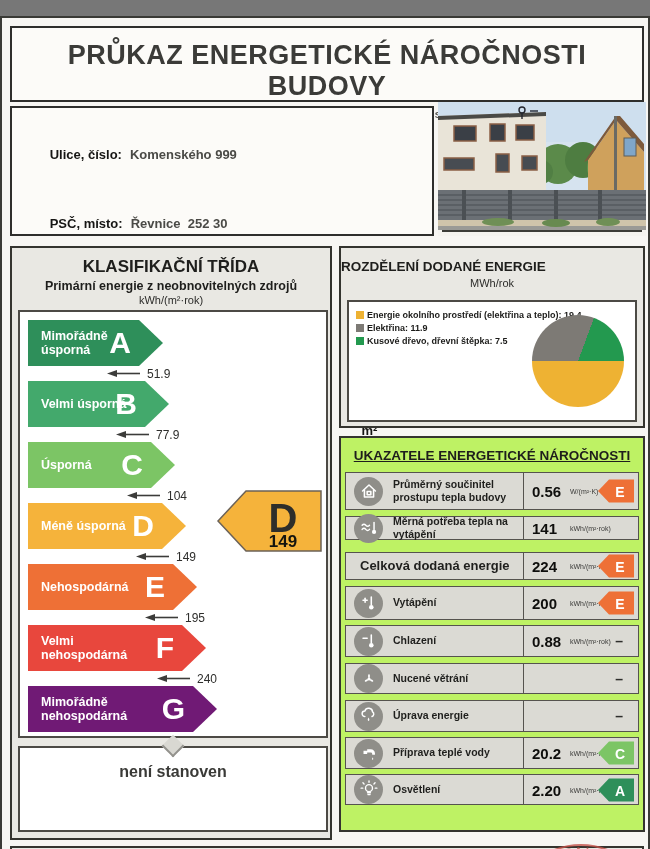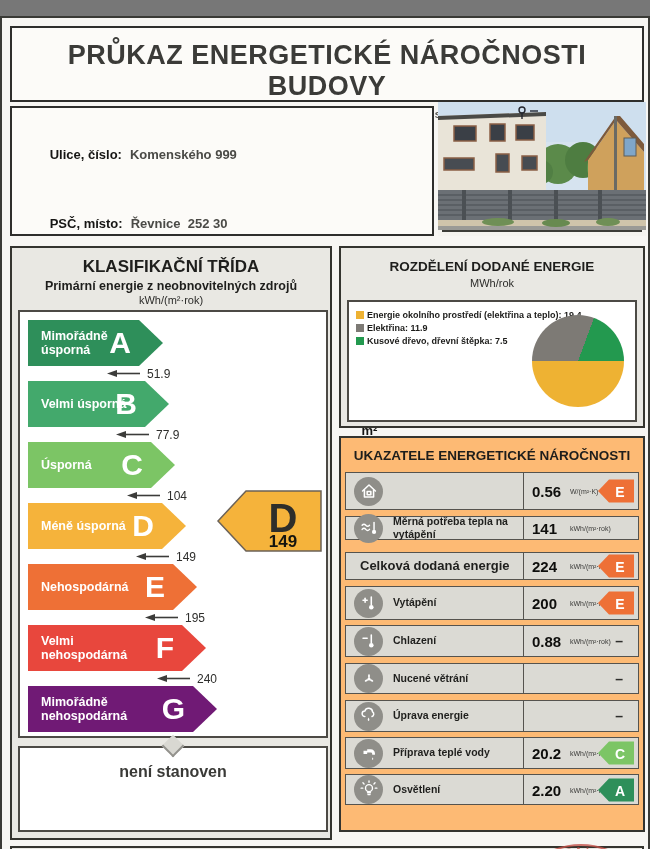--- a/index.html
+++ b/index.html
@@ -48,32 +48,32 @@
   .req-head { height:46px; background:#d9d8d2; border-bottom:2px solid #93928d;
               display:flex; align-items:center; justify-content:center;
               font-size:15px; font-weight:bold; color:#262624; text-align:center; padding:0 18px; }
   .req-notch { width:16px; height:16px; background:#d9d8d2; transform:rotate(45deg);
                margin:-10px auto 0; border-right:2px solid #93928d; border-bottom:2px solid #93928d; }
   .req-value { text-align:center; margin-top:9px; font-size:16px; font-weight:bold; color:#3a3a37; }
 
   
   .pie-panel { position:absolute; left:337px; top:228px; width:306px; height:182px;
                background:#e9e8e3; border:2px solid #34342f; }
-  .pp-title { text-align:center; margin-top:11px; font-size:13.5px; font-weight:bold; }
+  .pp-title { text-align:left; margin-top:11px; font-size:13.5px; font-weight:bold; }
   .pp-unit  { text-align:center; margin-top:3px; font-size:11px; color:#2c2c2a; }
   .pie-inner { position:absolute; left:6px; top:52px; width:290px; height:122px;
                background:#fff; border:2px solid #4c4a45; }
   .legend { position:absolute; left:7px; top:7px; }
   .legend-item { font-size:9px; font-weight:bold; line-height:13px; color:#1b1b19; white-space:nowrap; }
   .swatch { display:inline-block; width:8px; height:8px; margin-right:3px; vertical-align:-1px; }
   .pie { position:absolute; right:11px; top:13px; width:92px; height:92px; border-radius:50%; }
 
   
   .ind-panel { position:absolute; left:337px; top:418px; width:306px; height:396px;
-               background:#fdba74; border:2px solid #34342f; }
+               background:#bef264; border:2px solid #34342f;text-decoration:underline; }
   .ind-title { text-align:center; margin-top:10px; font-size:13.5px; font-weight:bold; }
   .ind-rows { position:absolute; left:4px; top:34px; width:294px; }
   .ind-row { position:relative; background:#dbdad4; border:1.5px solid #55534e;
              display:flex; align-items:center; }
   .icon-circle { flex:none; width:29px; height:29px; border-radius:50%; background:#8f8e89;
                  margin-left:8px; display:flex; align-items:center; justify-content:center; }
   .ind-label { margin-left:10px; width:122px; font-size:10.5px; font-weight:bold;
                color:#1f1f1d; line-height:1.25; }
   .ind-label.big { font-size:13px; margin-left:14px; width:150px; }
   .col-div { position:absolute; left:177px; top:-1px; bottom:-1px; border-left:1.5px solid #55534e; }
@@ -293,20 +293,21 @@
     <div class="ind-rows">
 
       <div class="ind-row" style="height:38px;margin-bottom:6px">
         <span class="icon-circle">
           <svg width="22" height="22" viewBox="0 0 24 24" fill="none" stroke="#fff" stroke-width="1.7" stroke-linecap="round" stroke-linejoin="round">
               <path d="M5 12 L12 5.5 L19 12"></path>
               <path d="M7 11 V18.5 H17 V11"></path>
               <rect x="10" y="12.5" width="4" height="3.5"></rect>
             </svg>
         </span>
+        <span class="ind-label">Průměrný součinitel prostupu tepla budovy</span>
         <span class="col-div"></span>
         <span class="ind-value">0.56</span>
         <span class="ind-units">W/(m²·K)</span>
         <svg class="badge" width="38" height="25" viewBox="0 0 38 25">
             <polygon points="1,12.5 12,1 37,1 37,24 12,24" style="fill: rgb(238, 112, 54);"></polygon>
             <text x="23" y="18" text-anchor="middle" font-size="14" font-weight="bold" fill="#fff" font-family="Liberation Sans, sans-serif">E</text>
           </svg>
       </div>
 
       <div class="ind-row" style="height:24px;margin-bottom:12px">

